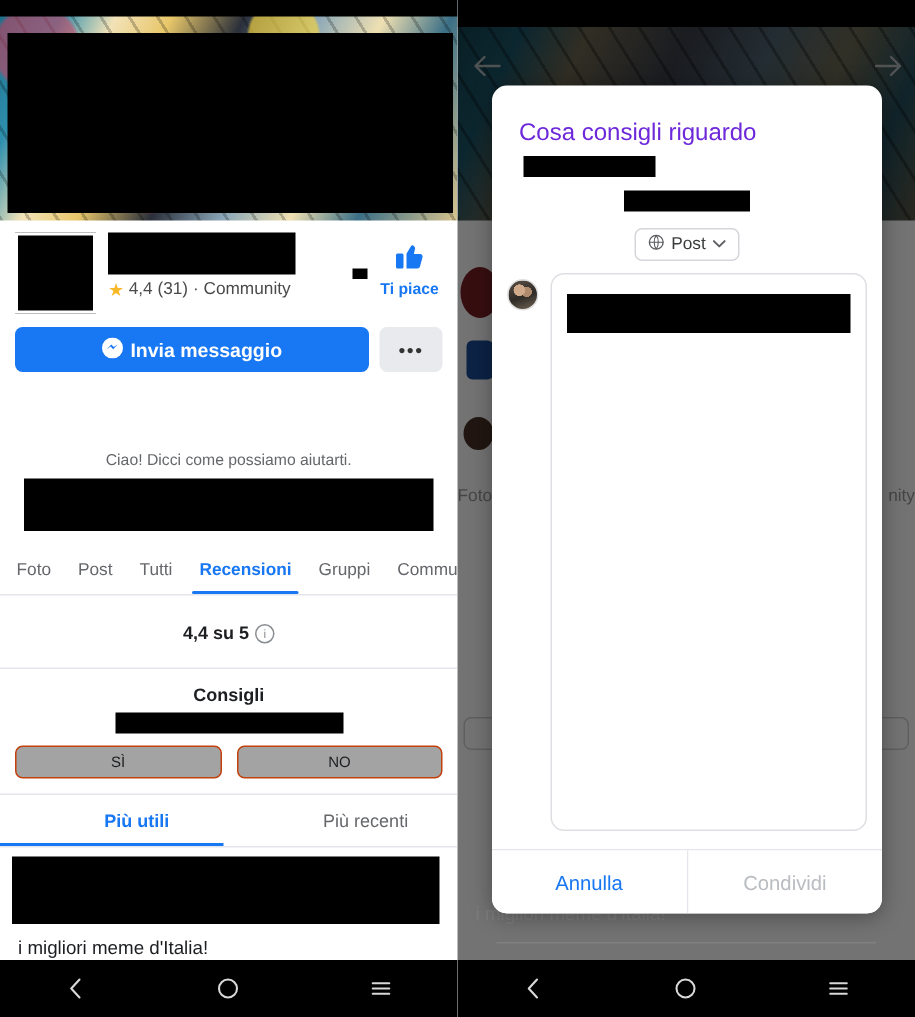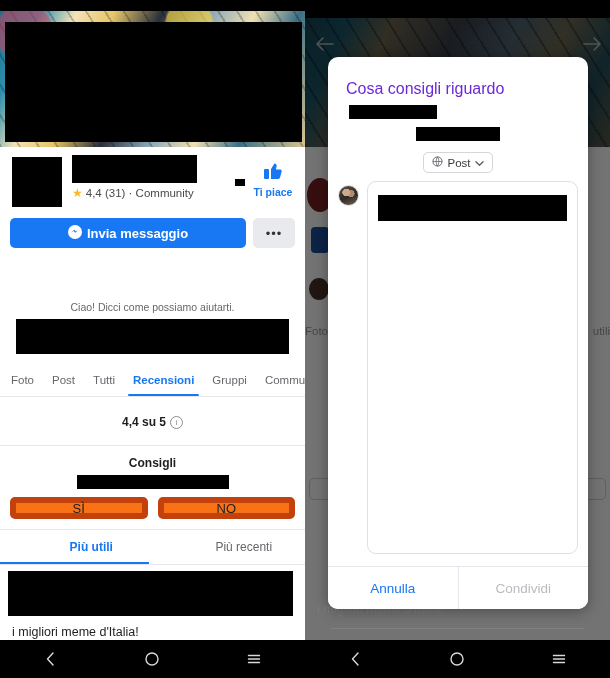--- a/index.html
+++ b/index.html
@@ -276,24 +276,24 @@
   .consigli-redact { width: 152px; height: 14px; }
 
   .yesno {
     display: flex;
     gap: 10px;
     padding: 0 10px 10px 10px;
   }
   .yesno-btn {
     flex: 1 1 0;
     height: 22px;
-    border: 6px solid #c2410c;
+    border: 1px solid #c2410c;
     border-radius: 5px;
-    background: #f97316;
-    font-size: 13px;
+    background: #a3a3a3;
+    font-size: 10px;
     color: #1c1e21;
     display: flex;
     align-items: center;
     justify-content: center;
     cursor: pointer;
     font-family: inherit;
   }
 
   
   .sortbar {
@@ -668,21 +668,21 @@
         <svg width="20" height="16" viewBox="0 0 20 16">
             <path d="M12 2l6 6-6 6M17.6 8H2" fill="none" stroke="currentColor" stroke-width="1.6" stroke-linecap="round" stroke-linejoin="round"></path>
           </svg>
       </span>
 
       <div class="bg-bits">
         <div class="bg-circle" style="left:2px;top:178px;width:26px;height:34px;background:#7a1f24;"></div>
         <div class="bg-circle" style="left:6px;top:227px;width:18px;height:26px;border-radius:4px;background:#1b4f9c;"></div>
         <div class="bg-circle" style="left:4px;top:278px;width:20px;height:22px;background:#4a3226;"></div>
         <div class="bg-faint-text" style="left:0px;top:325px;">Foto</div>
-        <div class="bg-faint-text" style="right:0px;top:325px;">utili</div>
+        <div class="bg-faint-text" style="right:0px;top:325px;">nity</div>
         <div class="bg-box" style="left:4px;top:478px;width:30px;height:20px;"></div>
         <div class="bg-box" style="right:4px;top:478px;width:30px;height:20px;"></div>
       </div>
 
       <div class="dim-layer"></div>
 
       <div class="bg-review-text">i migliori meme d'Italia!</div>
       <div class="bg-review-divider"></div>
 
       <div class="modal">

